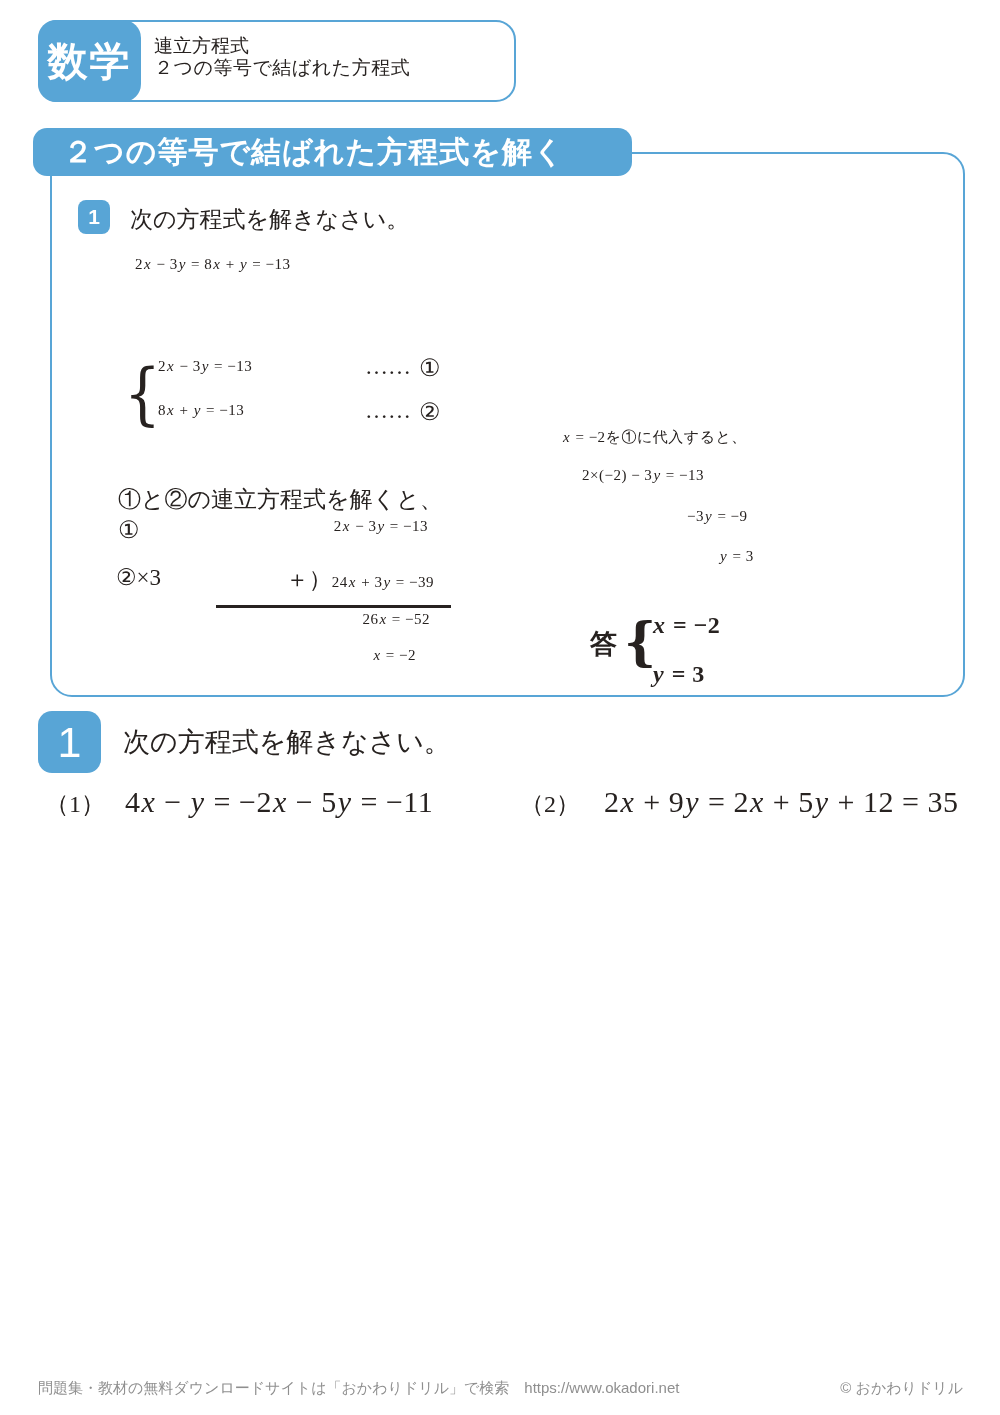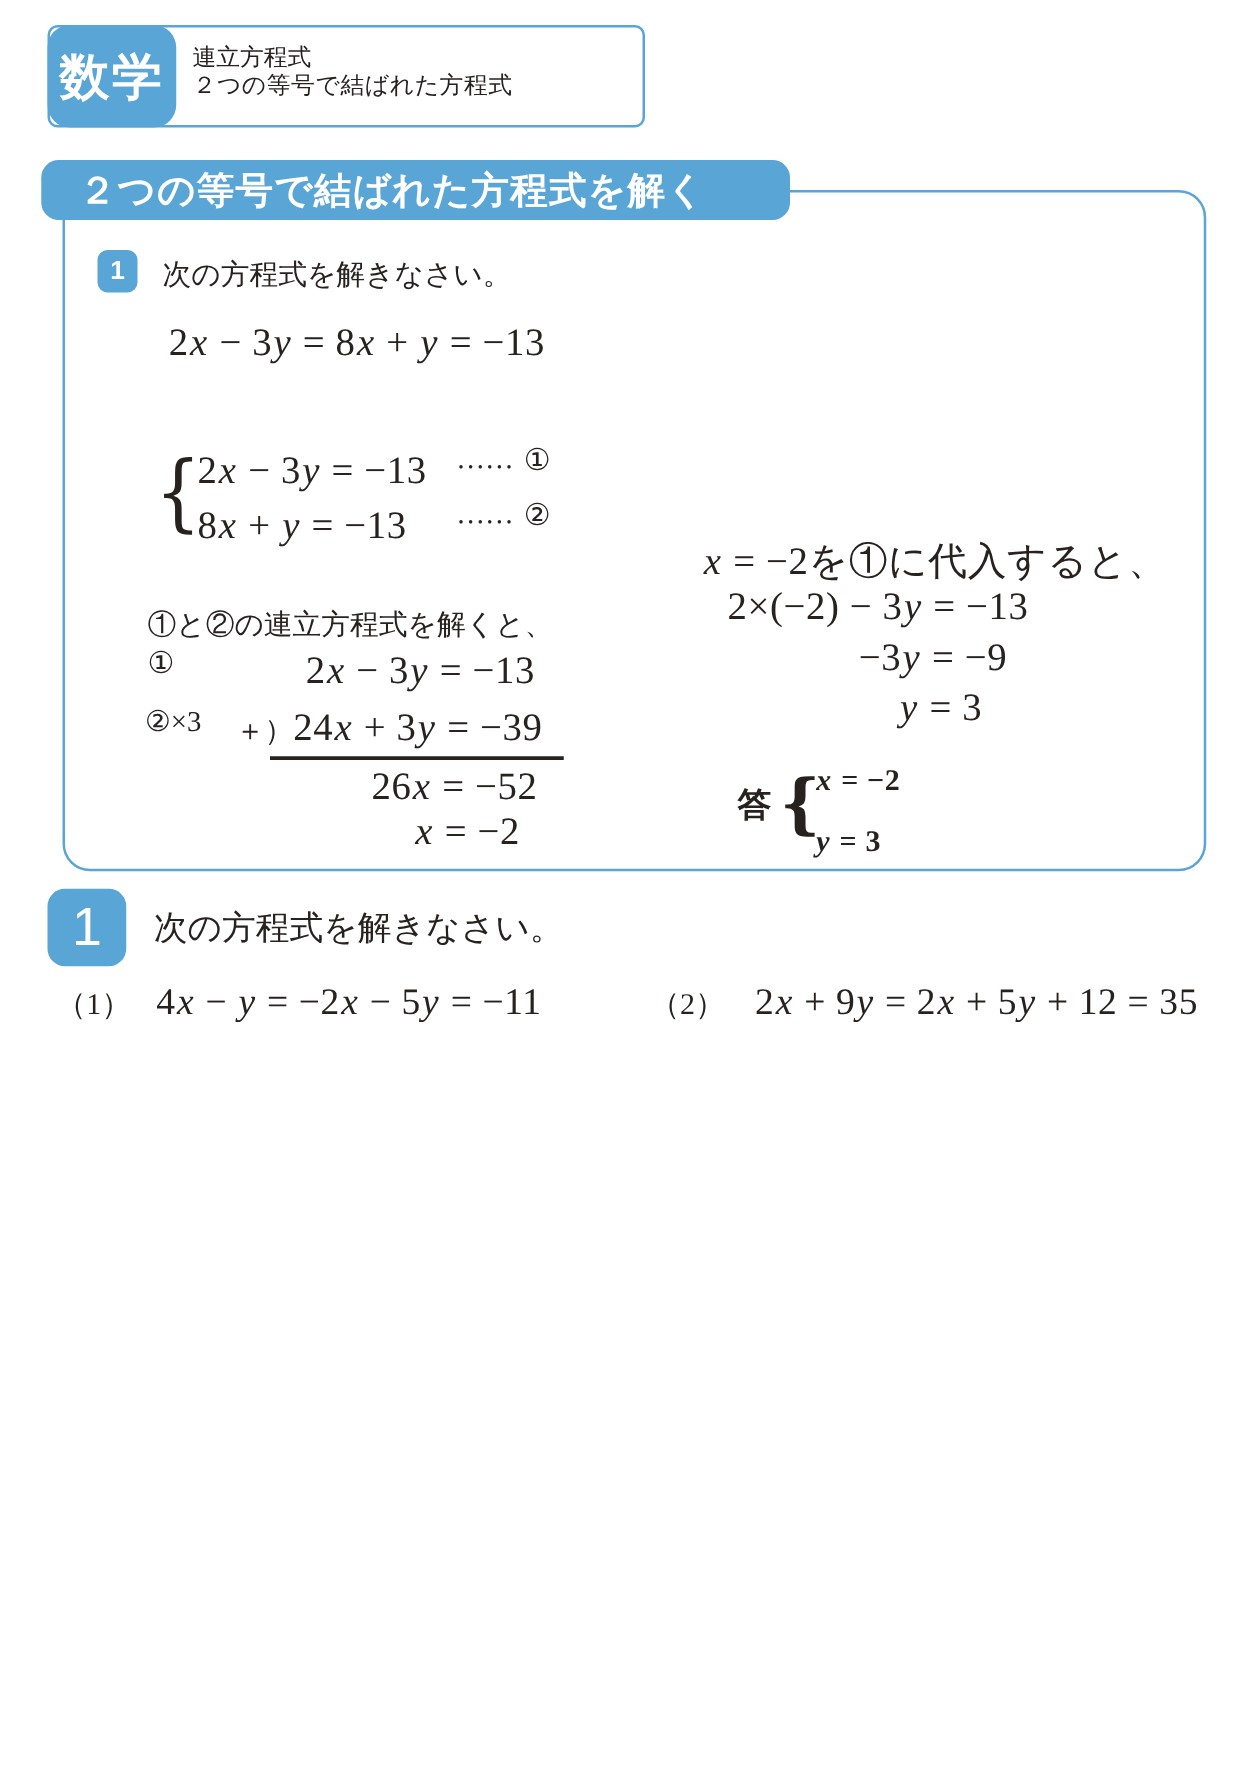--- a/index.html
+++ b/index.html
@@ -8,21 +8,21 @@
     position:relative; width:1000px; height:1415px; margin:0 auto;
     background:#ffffff; color:#272220; overflow:hidden;
     font-family:"Liberation Serif","DejaVu Serif",serif;
   }
   .abs { position:absolute; }
   .sans { font-family:"Liberation Sans","DejaVu Sans",sans-serif; }
 
   
   .header-box {
     left:38px; top:20px; width:478px; height:82px;
-    border:2.5px solid var(--blue); border-radius:8px; background:#fff; z-index:1;
+    border:2.5px solid var(--blue); border-radius:20px; background:#fff; z-index:1;
   }
   .header-badge {
     left:38px; top:20px; width:103px; height:82px; border-radius:18px;
     background:var(--blue); color:#fff; z-index:2;
     display:flex; align-items:center; justify-content:center;
     font-size:40px; font-weight:bold; letter-spacing:2px;
   }
   .header-category { left:114px; top:11px; font-size:19px; font-weight:500; }
   .header-title    { left:114px; top:33px; font-size:19px; font-weight:500; letter-spacing:0.5px; }
 
@@ -40,21 +40,21 @@
     border:2.5px solid var(--blue); border-radius:22px; background:#fff; z-index:1;
   }
   .badge-small {
     left:26px; top:46px; width:32px; height:34px; border-radius:8px;
     background:var(--blue); color:#fff;
     display:flex; align-items:center; justify-content:center;
     font-size:21px; font-weight:bold;
   }
   .t23 { font-size:23px; }
   .t24 { font-size:24px; }
-  .math { font-size:31px; letter-spacing:0.5px; white-space:nowrap; }
+  .math { font-size:15px; letter-spacing:0.5px; white-space:nowrap; }
   .math i { font-style:italic; padding:0 1px; }
   .bold { font-weight:bold; }
   .brace {
     font-family:"DejaVu Serif","Liberation Serif",serif; font-weight:400;
     display:block; transform-origin:top center;
   }
   .brace-sys  { left:72px;  top:197px; font-size:58px; line-height:74px; transform:scaleY(1.16); }
   .brace-ans  { left:572px; top:455px; font-size:50px; line-height:64px; transform:scaleY(1.05); font-weight:bold; }
   .rule { background:#272220; height:2.5px; }
 
@@ -141,14 +141,18 @@
 
   <div class="abs problem-item" style="left:45px; top:785px;">
     <span class="no">（1）</span>
     <span class="math" style="margin-left:20px;">4<i>x</i> − <i>y</i> = −2<i>x</i> − 5<i>y</i> = −11</span>
   </div>
   <div class="abs problem-item" style="left:520px; top:785px;">
     <span class="no">（2）</span>
     <span class="math" style="margin-left:24px;">2<i>x</i> + 9<i>y</i> = 2<i>x</i> + 5<i>y</i> + 12 = 35</span>
   </div>
 
+  <div class="abs footer">
+    <span>問題集・教材の無料ダウンロードサイトは「おかわりドリル」で検索　https://www.okadori.net</span>
+    <span>© おかわりドリル</span>
+  </div>
 
 </div>
 
 </body></html>

